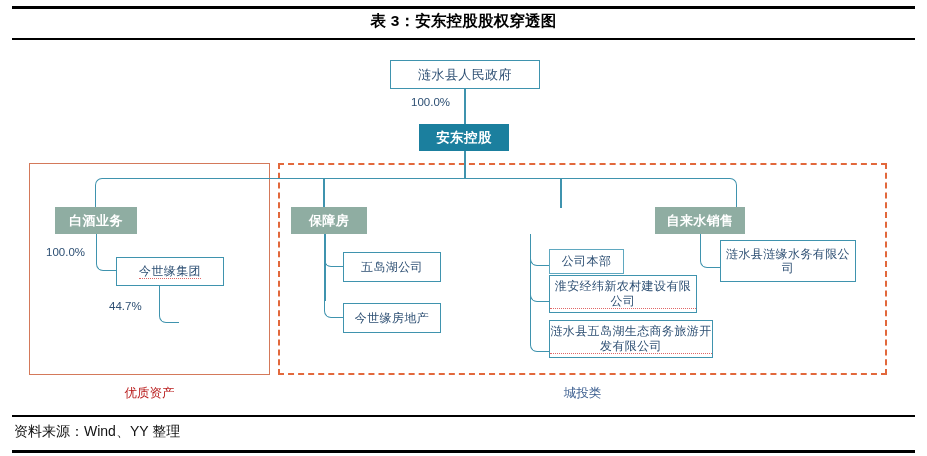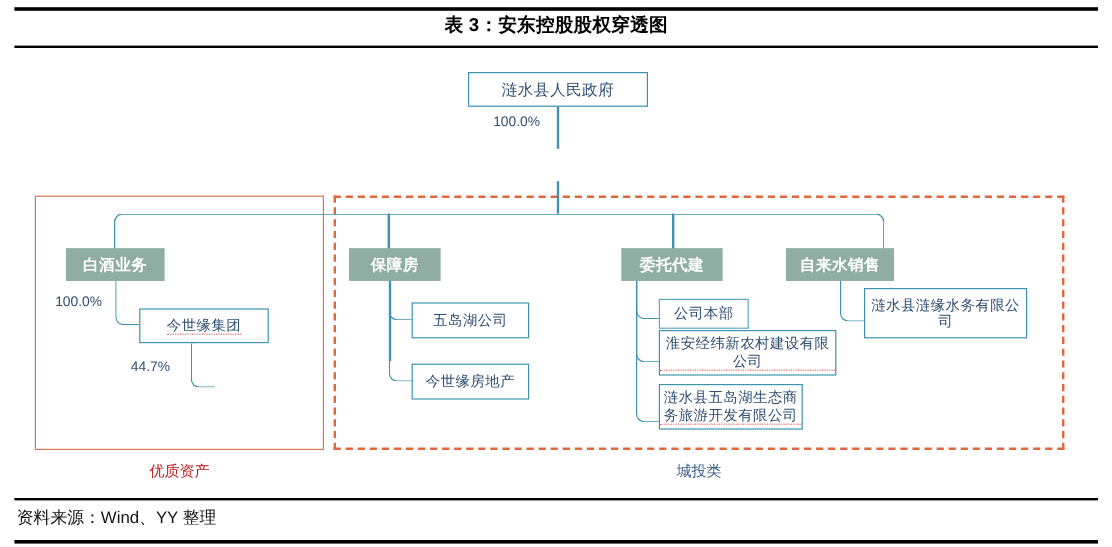--- a/index.html
+++ b/index.html
@@ -172,33 +172,33 @@
   <div class="frame frame-dashed" style="left:278px; top:163px; width:609px; height:212px;"></div>
 
   <div class="frame-label label-quality" style="left:29px; top:385px; width:241px;">优质资产</div>
   <div class="frame-label label-urban" style="left:278px; top:385px; width:609px;">城投类</div>
 
   <div class="node node-gov" style="left:390px; top:60px; width:150px; height:29px;">涟水县人民政府</div>
 
   <div class="ln lnv" style="left:464px; top:89px; height:35px;"></div>
   <div class="pct" style="left:411px; top:96px;">100.0%</div>
 
+  <div class="node node-root" style="left:419px; top:124px; width:90px; height:27px;">安东控股</div>
 
   <div class="ln lnv" style="left:464px; top:151px; height:27px;"></div>
 
   <div class="elbow elbow-ur" style="left:95px; top:178px; width:370px; height:30px;"></div>
 
   <div class="elbow elbow-rd" style="left:463px; top:178px; width:274px; height:30px;"></div>
 
   <div class="ln lnv" style="left:323px; top:178px; height:30px;"></div>
   <div class="ln lnv" style="left:560px; top:178px; height:30px;"></div>
 
   <div class="node node-seg" style="left:291px; top:207px; width:76px; height:27px;">保障房</div>
   <div class="node node-seg" style="left:55px; top:207px; width:82px; height:27px;">白酒业务</div>
-  <div class="node node-seg" style="left:518px; top:207px; width:84px; height:27px;">委托代建</div>
   <div class="node node-seg" style="left:655px; top:207px; width:90px; height:27px;">自来水销售</div>
 
   <div class="elbow elbow-dr" style="left:96px; top:234px; width:21px; height:37px;"></div>
   <div class="pct" style="left:46px; top:246px;">100.0%</div>
   <div class="node node-sub" style="left:116px; top:257px; width:108px; height:29px;">
     <span class="redwave">今世缘集团</span>
   </div>
 
   <div class="elbow elbow-dr" style="left:159px; top:286px; width:20px; height:37px;"></div>
   <div class="pct" style="left:109px; top:300px;">44.7%</div>
@@ -210,21 +210,21 @@
   <div class="node node-sub" style="left:343px; top:303px; width:98px; height:30px;">今世缘房地产</div>
 
   <div class="elbow elbow-dr" style="left:530px; top:234px; width:20px; height:32px;"></div>
   <div class="elbow elbow-dr" style="left:530px; top:234px; width:20px; height:68px;"></div>
   <div class="elbow elbow-dr" style="left:530px; top:234px; width:20px; height:118px;"></div>
 
   <div class="node node-sub-thin" style="left:549px; top:249px; width:75px; height:25px;">公司本部</div>
   <div class="node node-sub" style="left:549px; top:275px; width:148px; height:38px;">
     <span class="redwave">淮安经纬新农村建设有限公司</span>
   </div>
-  <div class="node node-sub" style="left:549px; top:320px; width:120px; height:38px;">
+  <div class="node node-sub" style="left:549px; top:320px; width:164px; height:38px;">
     <span class="redwave">涟水县五岛湖生态商务旅游开发有限公司</span>
   </div>
 
   <div class="elbow elbow-dr" style="left:700px; top:234px; width:21px; height:34px;"></div>
   <div class="node node-sub" style="left:720px; top:240px; width:136px; height:42px;">涟水县涟缘水务有限公司</div>
 
   <div class="rule rule-foot-top"></div>
   <div id="footer">资料来源：Wind、YY 整理</div>
   <div class="rule rule-foot-bot"></div>
 

